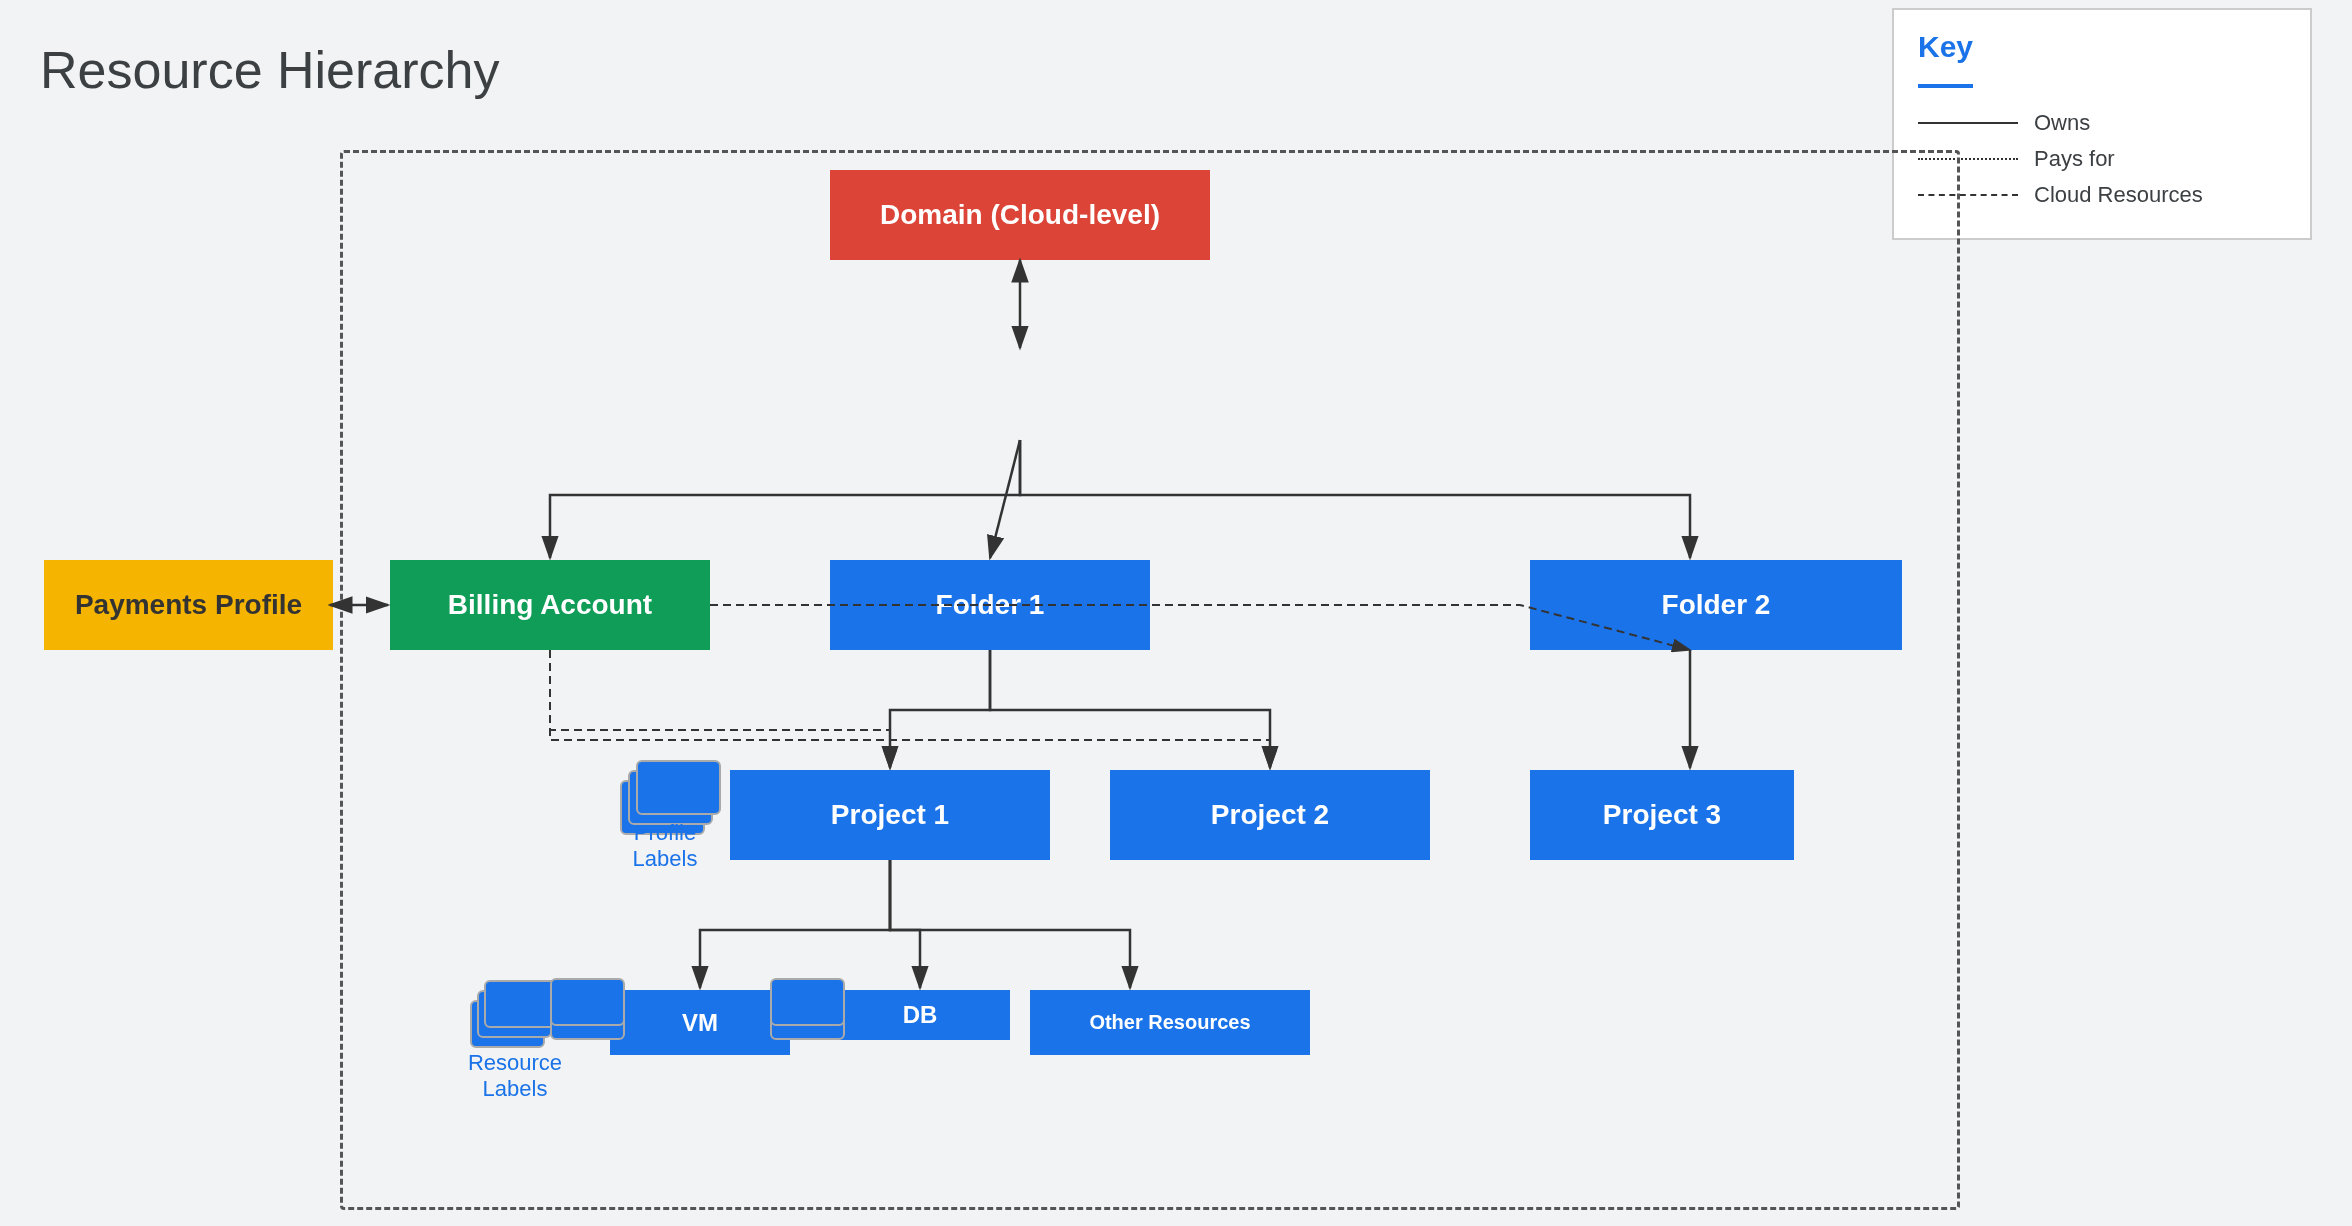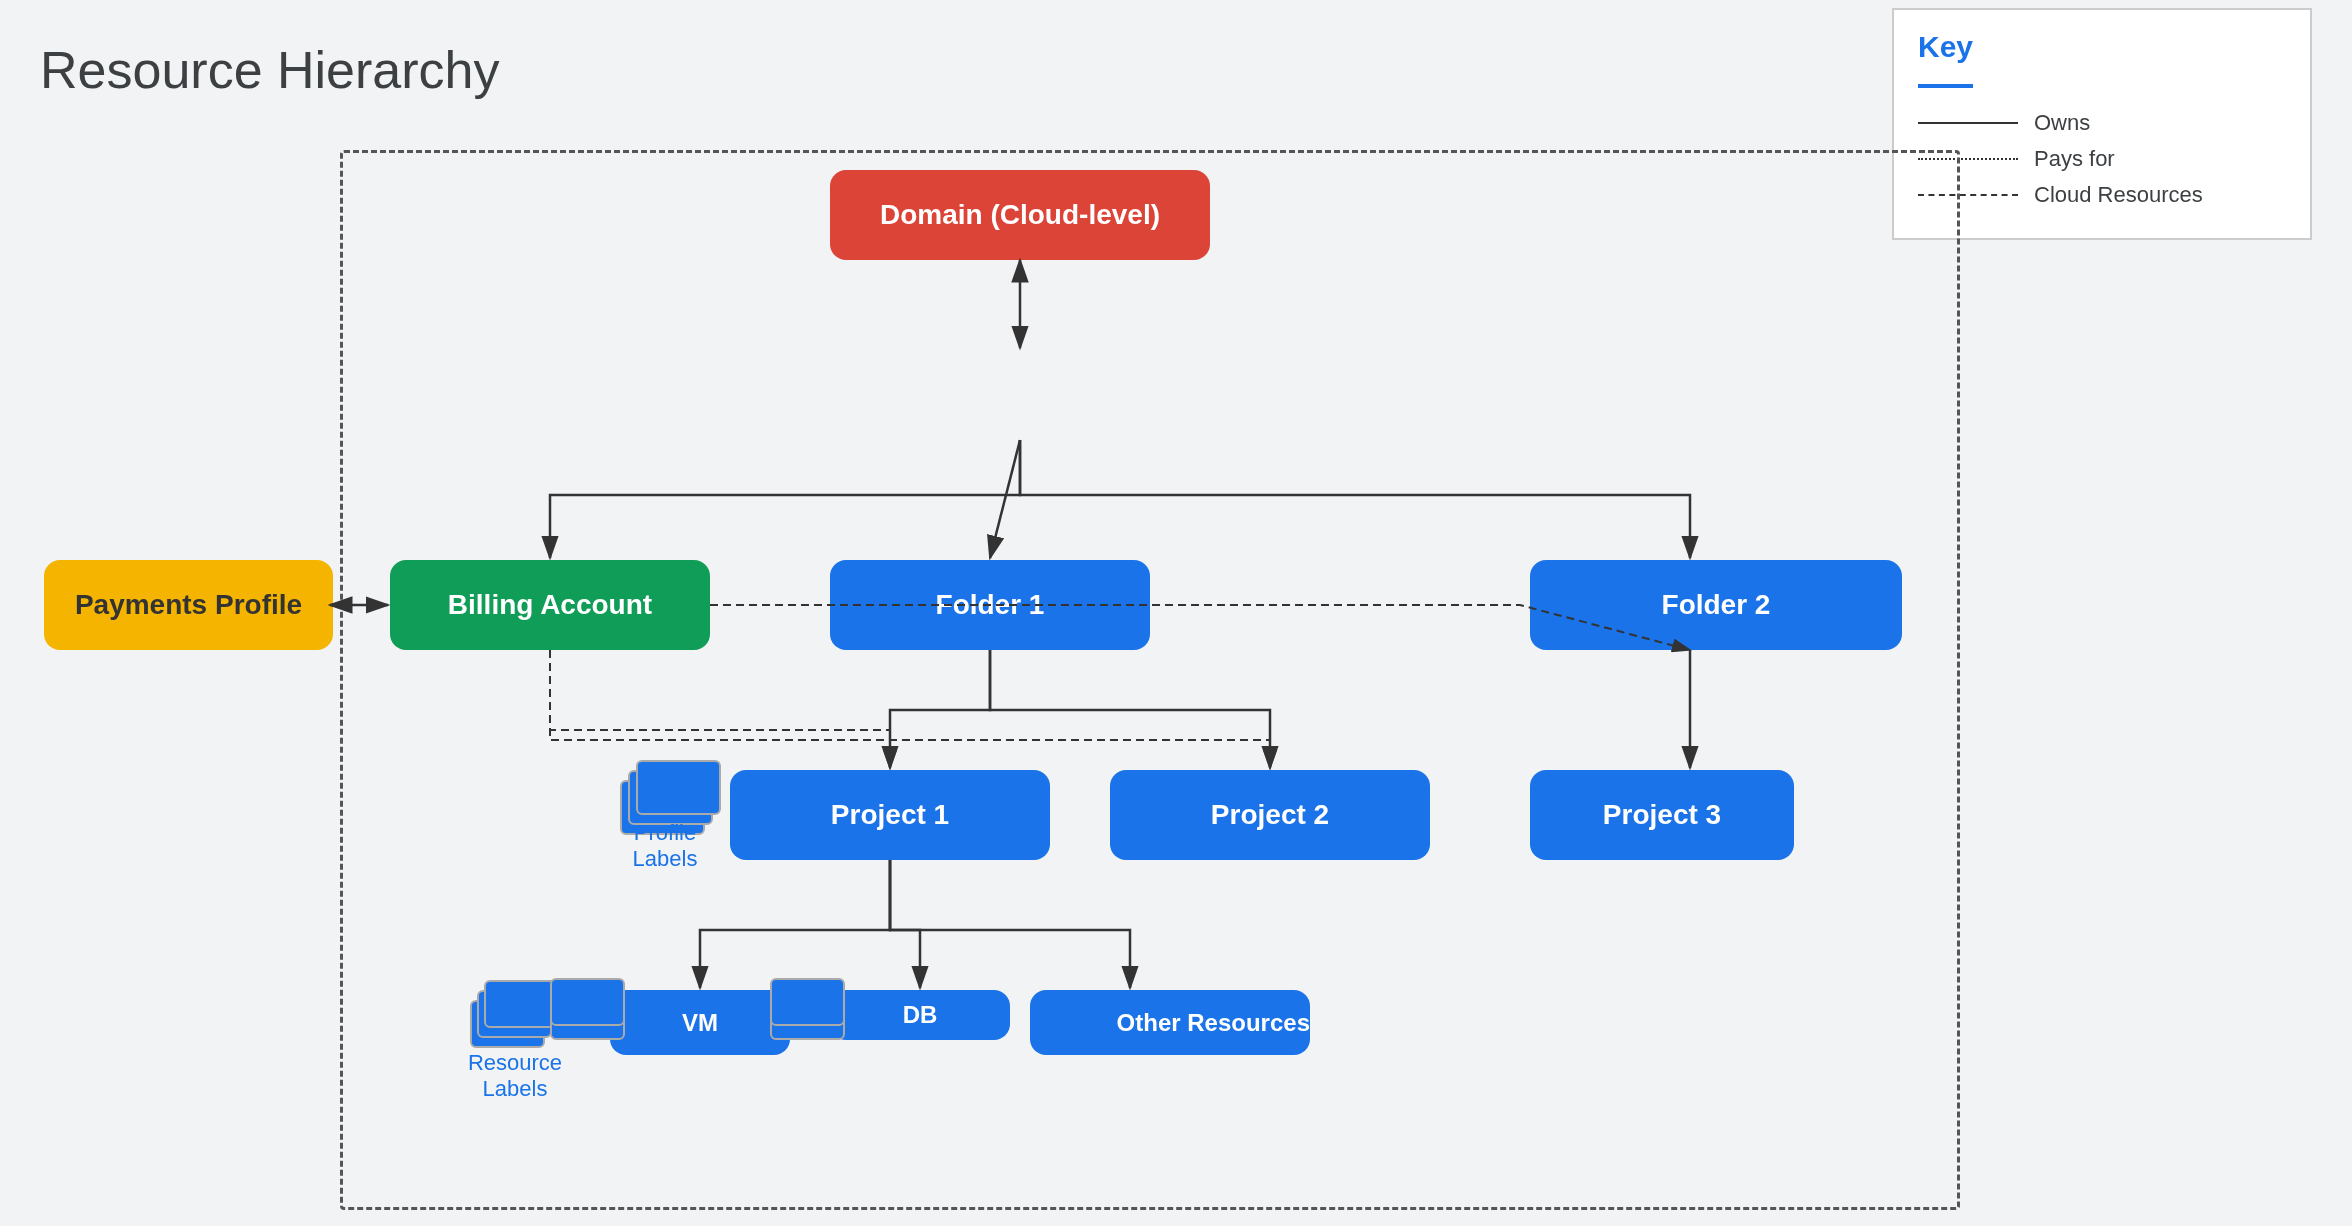--- a/index.html
+++ b/index.html
@@ -76,21 +76,21 @@
       position: absolute;
       top: 120px;
       left: 30px;
       right: 30px;
       bottom: 20px;
     }
 
     
     .node {
       position: absolute;
-      border-radius: 16px;
+      border-radius: 0;
       display: flex;
       align-items: center;
       justify-content: center;
       font-size: 28px;
       font-weight: 700;
       color: white;
       text-align: center;
     }
 
     .node-red { background: #db4437; }
@@ -193,21 +193,21 @@
   </div>
 
   <div class="node node-blue" style="left:580px; top:870px; width:180px; height:65px; font-size:24px;">
     <span>VM</span>
   </div>
 
   <div class="node node-blue" style="left:800px; top:870px; width:180px; height:50px; font-size:24px;">
     <span>DB</span>
   </div>
 
-  <div class="node node-blue" style="left:1000px; top:870px; width:280px; height:65px; font-size:24px;justify-content:flex-end;">
+  <div class="node node-blue" style="left:1000px; top:870px; width:280px; height:65px; font-size:20px;">
     <span>Other Resources</span>
   </div>
 
   <div style="position:absolute; left:440px; top:860px;">
     <div style="position:absolute; left:0; top:20px; width:75px; height:48px; background:#1a73e8; border-radius:6px; border:2px solid #aaa;"></div>
     <div style="position:absolute; left:7px; top:10px; width:75px; height:48px; background:#1a73e8; border-radius:6px; border:2px solid #aaa;"></div>
     <div style="position:absolute; left:14px; top:0px; width:75px; height:48px; background:#1a73e8; border-radius:6px; border:2px solid #aaa;"></div>
   </div>
 
   <div style="position:absolute; left:520px; top:858px;">

